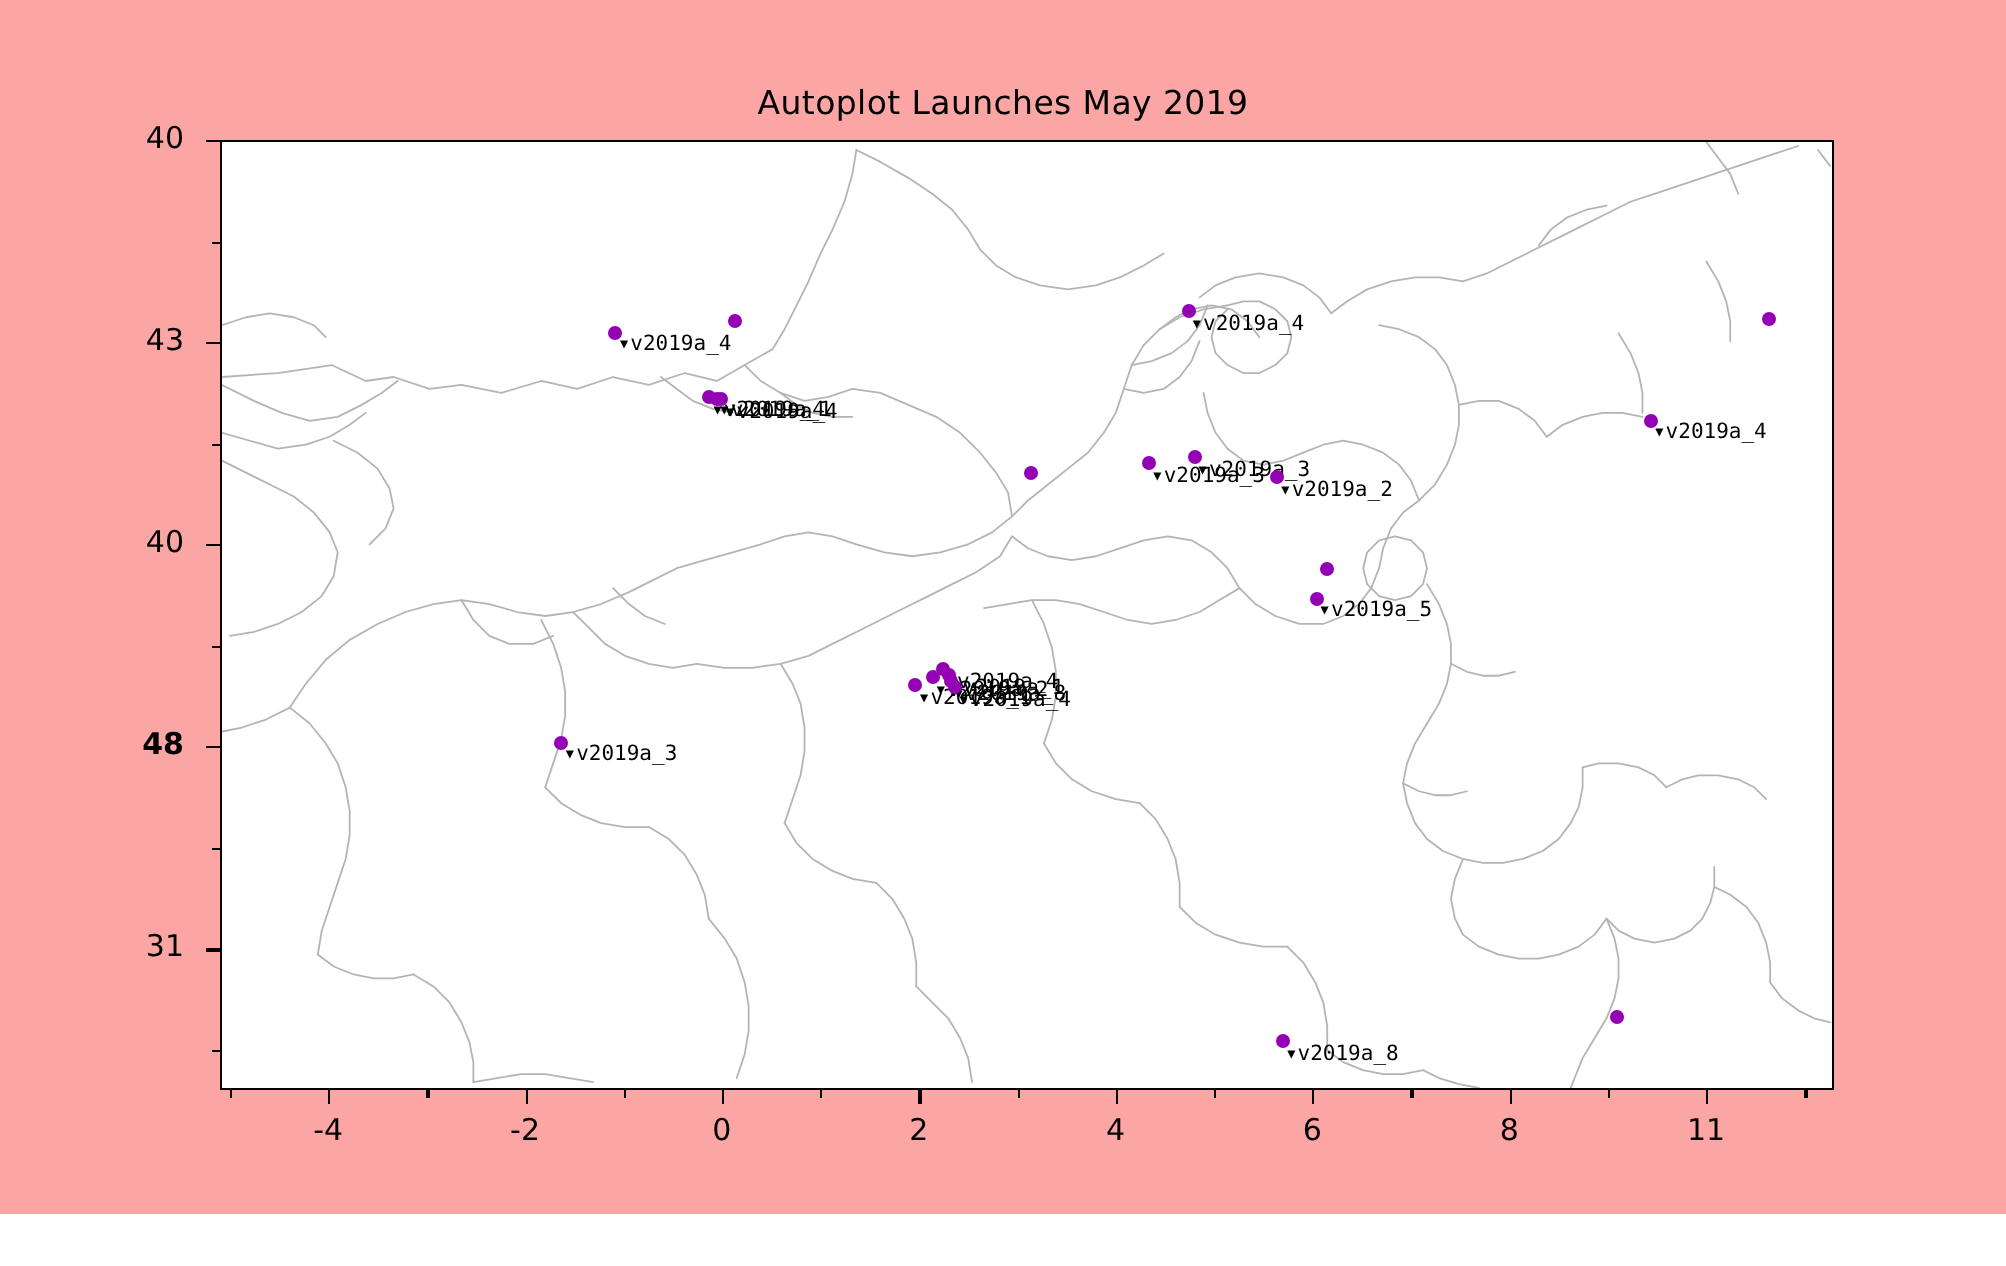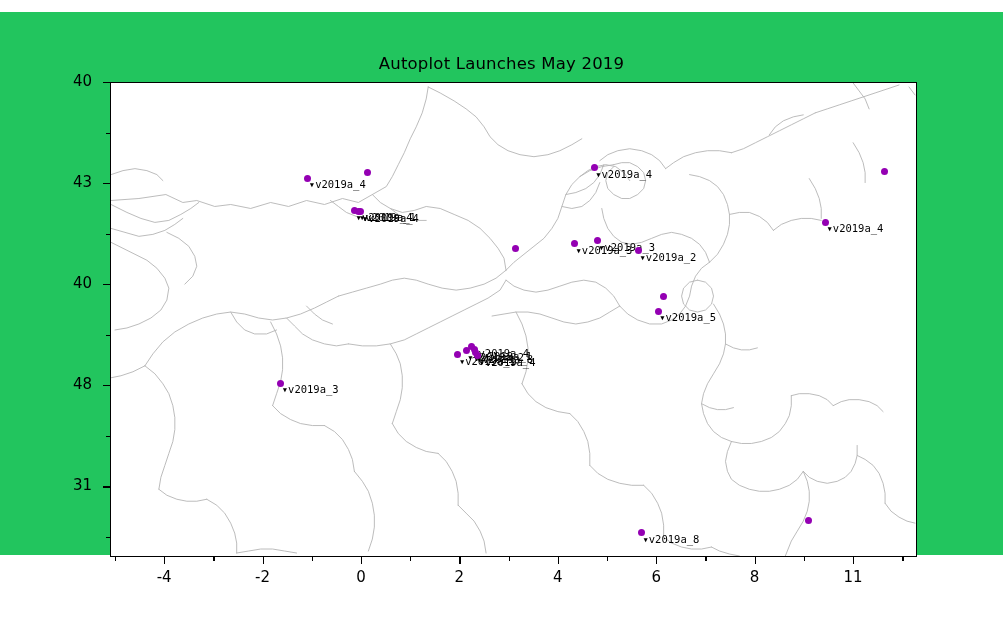--- a/index.html
+++ b/index.html
@@ -1,19 +1,19 @@
 <!DOCTYPE html>
 <html><head>
 <meta charset="utf-8">
 <style>
   html,body{margin:0;padding:0;background:#ffffff;}
   body{width:1003px;height:633px;position:relative;overflow:hidden;
        font-family:"DejaVu Sans",sans-serif;}
 
-  #figure{position:absolute;left:0;top:12px;width:1003px;height:543px;background:#22c55e;}
+  #figure{position:absolute;left:0;top:0;width:1003px;height:607px;background:#fca5a5;}
 
   #title{position:absolute;left:0;top:42px;width:1003px;text-align:center;
          font-size:16.5px;color:#000000;letter-spacing:.2px;}
 
   
   #axes{position:absolute;left:110px;top:70px;width:807px;height:475px;
         border:1.3px solid #000000;box-sizing:border-box;background:#ffffff;overflow:hidden;}
   #mapsvg{position:absolute;left:0;top:0;width:100%;height:100%;display:block;}
   #points{position:absolute;left:0;top:0;width:100%;height:100%;}
 
@@ -224,21 +224,21 @@
       <div class="tick-x" style="left: 311.75px; top: 545px; height: 4px;"></div>
       <div class="tick-x" style="left: 410.165px; top: 545px; height: 4px;"></div>
       <div class="tick-x" style="left: 508.579px; top: 545px; height: 4px;"></div>
       <div class="tick-x" style="left: 606.994px; top: 545px; height: 4px;"></div>
       <div class="tick-x" style="left: 705.409px; top: 545px; height: 4px;"></div>
       <div class="tick-x" style="left: 803.823px; top: 545px; height: 4px;"></div>
       <div class="tick-x" style="left: 902.238px; top: 545px; height: 4px;"></div>
       <div class="tick-y" style="left: 103px; top: 474.255px; width: 7px;"></div>
       <div class="tlab-y" style="left: 32px; top: 464.255px;">31</div>
       <div class="tick-y" style="left: 103px; top: 373.191px; width: 7px;"></div>
-      <div class="tlab-y" style="left: 32px; top: 363.191px;">48</div>
+      <div class="tlab-y" style="left: 32px; top: 363.191px; font-weight: bold;">48</div>
       <div class="tick-y" style="left: 103px; top: 272.128px; width: 7px;"></div>
       <div class="tlab-y" style="left: 32px; top: 262.128px;">40</div>
       <div class="tick-y" style="left: 103px; top: 171.064px; width: 7px;"></div>
       <div class="tlab-y" style="left: 32px; top: 161.064px;">43</div>
       <div class="tick-y" style="left: 103px; top: 70px; width: 7px;"></div>
       <div class="tlab-y" style="left: 32px; top: 60px;">40</div>
       <div class="tick-y" style="left: 106px; top: 524.787px; width: 4px;"></div>
       <div class="tick-y" style="left: 106px; top: 423.723px; width: 4px;"></div>
       <div class="tick-y" style="left: 106px; top: 322.66px; width: 4px;"></div>
       <div class="tick-y" style="left: 106px; top: 221.596px; width: 4px;"></div>

